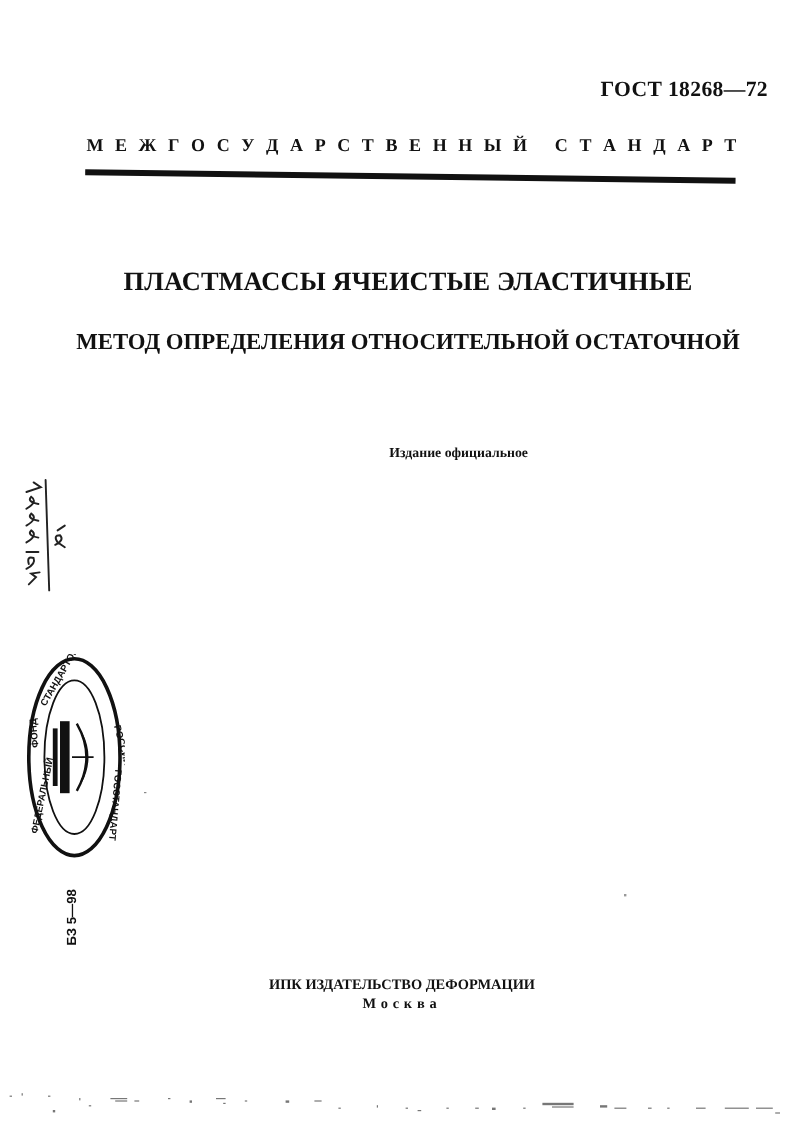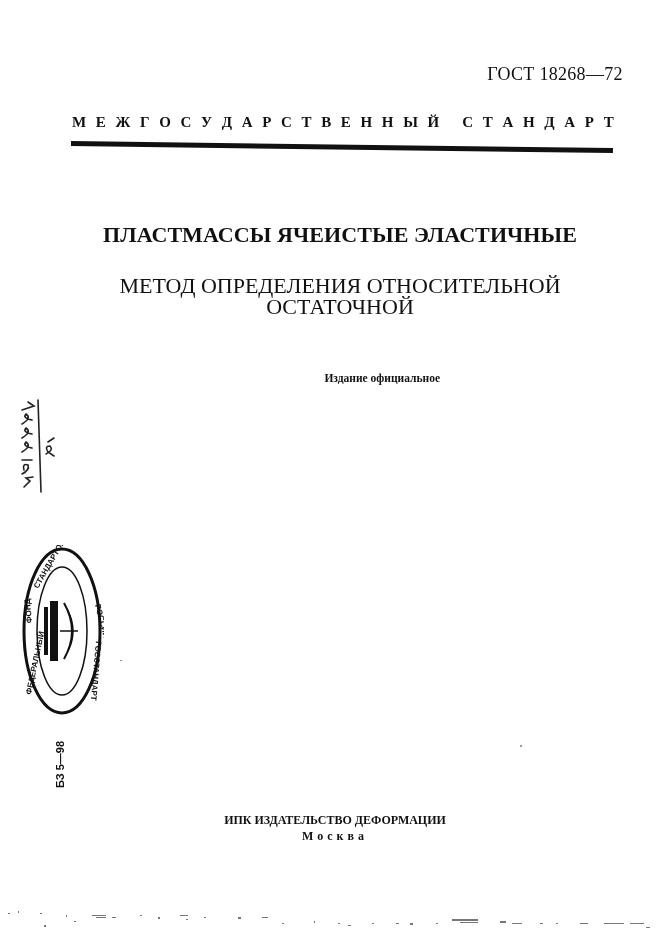--- a/index.html
+++ b/index.html
@@ -14,22 +14,22 @@
       overflow: hidden;
       font-family: "Liberation Serif", "DejaVu Serif", serif;
       color: #111111;
     }
     .abs { position: absolute; }
 
     .doc-number {
       left: 470px;
       top: 64px;
       width: 170px;
-      text-align: center;
-      font-weight: normal;
+      text-align: right;
+      font-weight: bold;
       font-size: 18px;
       letter-spacing: 0.3px;
     }
     .standard-type {
       left: 72px;
       top: 114px;
       width: 542px;
       font-weight: bold;
       font-size: 15px;
       white-space: nowrap;
@@ -55,22 +55,22 @@
       text-align: center;
       font-weight: bold;
       font-size: 22px;
       letter-spacing: 0.1px;
     }
     .subtitle {
       left: 60px;
       top: 275px;
       width: 560px;
       text-align: center;
-      font-weight: normal;
-      font-size: 22px;
+      font-weight: bold;
+      font-size: 19px;
       line-height: 21px;
     }
     .edition {
       left: 240px;
       top: 372px;
       width: 200px;
       text-align: right;
       font-weight: bold;
       font-size: 11.5px;
     }

